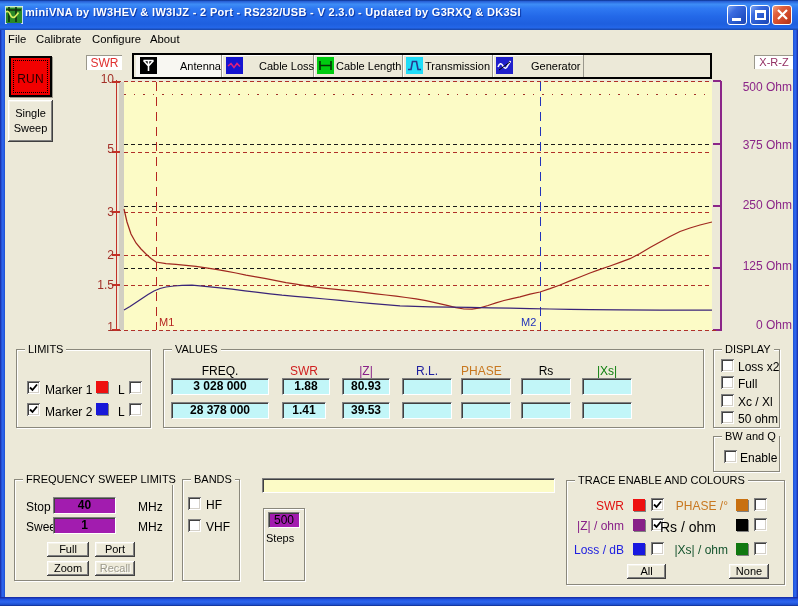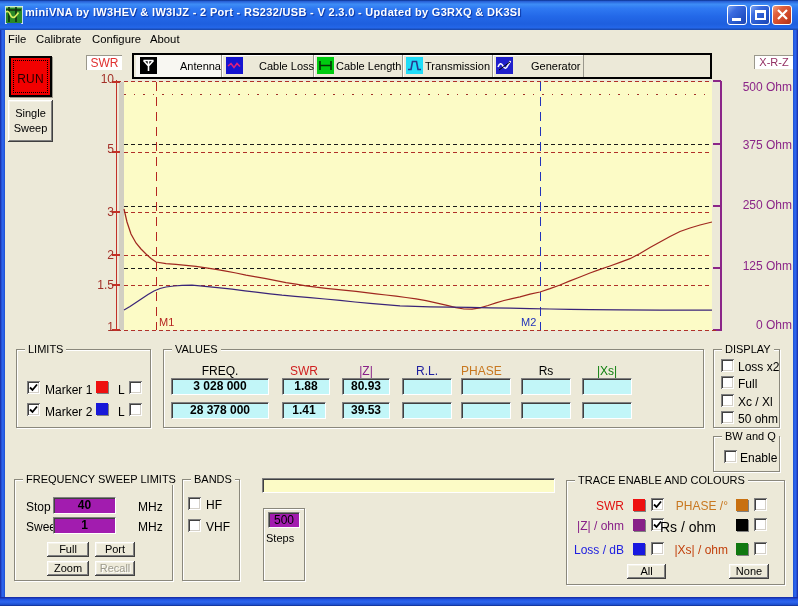--- a/index.html
+++ b/index.html
@@ -293,17 +293,17 @@
     <svg width="11" height="11">
       <path d="M2 5.5 L4.5 8 L9 2.5" stroke="#000" stroke-width="1.8" fill="none"></path>
     </svg>
   </div>
 <div class="abs lbl" style="left:660px;top:519px;width:68px;text-align:left;font-size:14px;color:#000">Rs / ohm</div>
 <div class="abs sq" style="left:736px;top:519px;background:#000"></div>
 <div class="abs cb" style="left:754px;top:518px"></div>
 <div class="abs lbl" style="left:566px;top:543px;width:58px;text-align:right;font-size:12px;color:#2020E0">Loss / dB</div>
 <div class="abs sq" style="left:633px;top:543px;background:#1818E0"></div>
 <div class="abs cb" style="left:651px;top:542px"></div>
-<div class="abs lbl" style="left:655px;top:543px;width:73px;text-align:right;font-size:12px;color:#c2410c">|Xs| / ohm</div>
+<div class="abs lbl" style="left:655px;top:543px;width:73px;text-align:right;font-size:12px;color:#14532d">|Xs| / ohm</div>
 <div class="abs sq" style="left:736px;top:543px;background:#107810"></div>
 <div class="abs cb" style="left:754px;top:542px"></div>
 <div class="abs btn" style="left:627px;top:564px;width:39px;height:15px;line-height:14px">All</div>
 <div class="abs btn" style="left:729px;top:564px;width:40px;height:15px;line-height:14px">None</div>
 
 </body></html>

